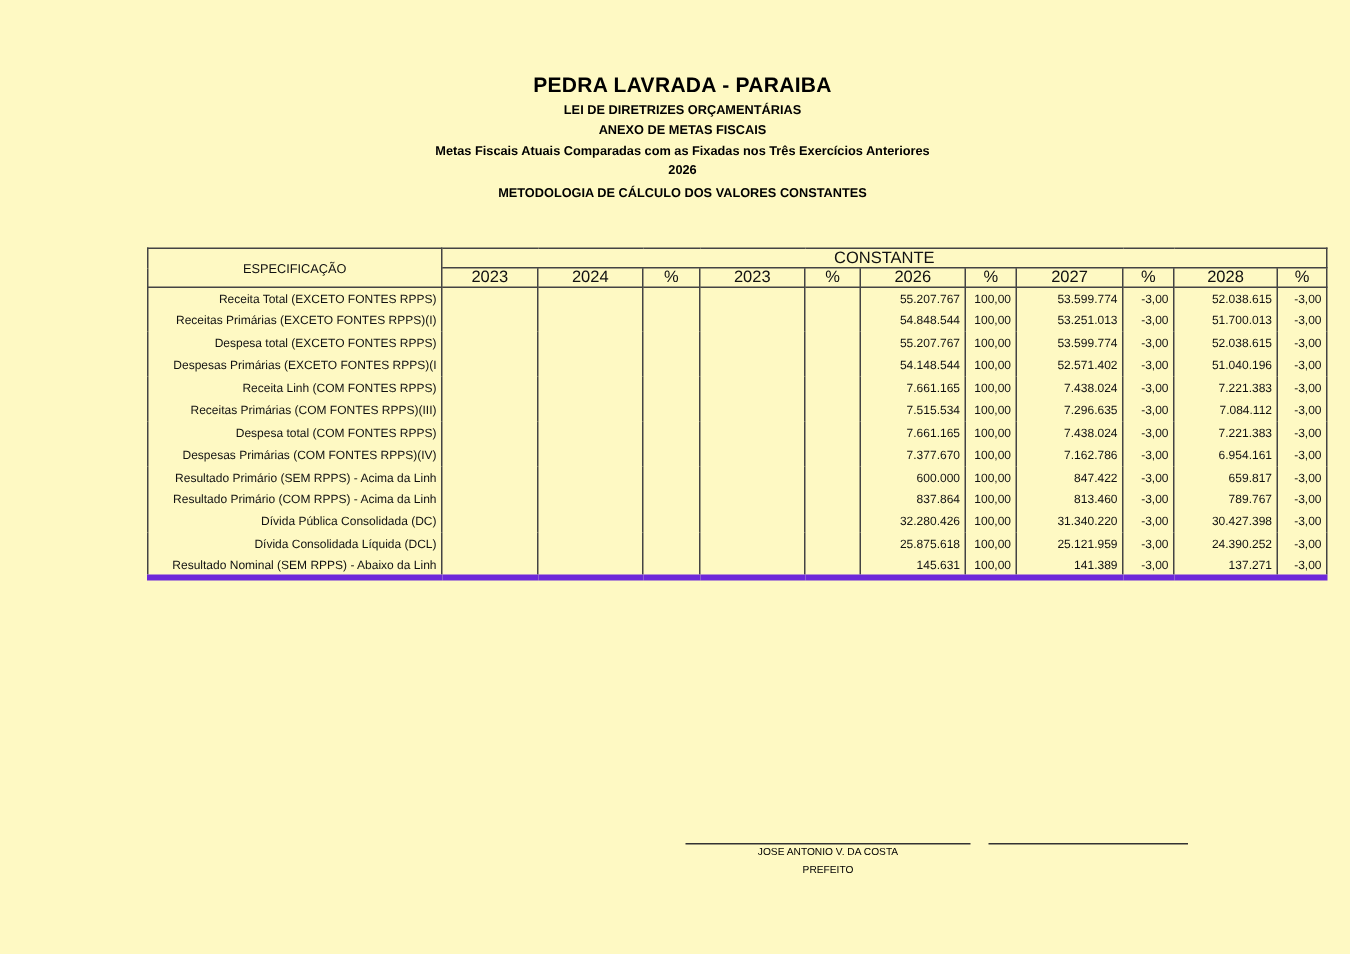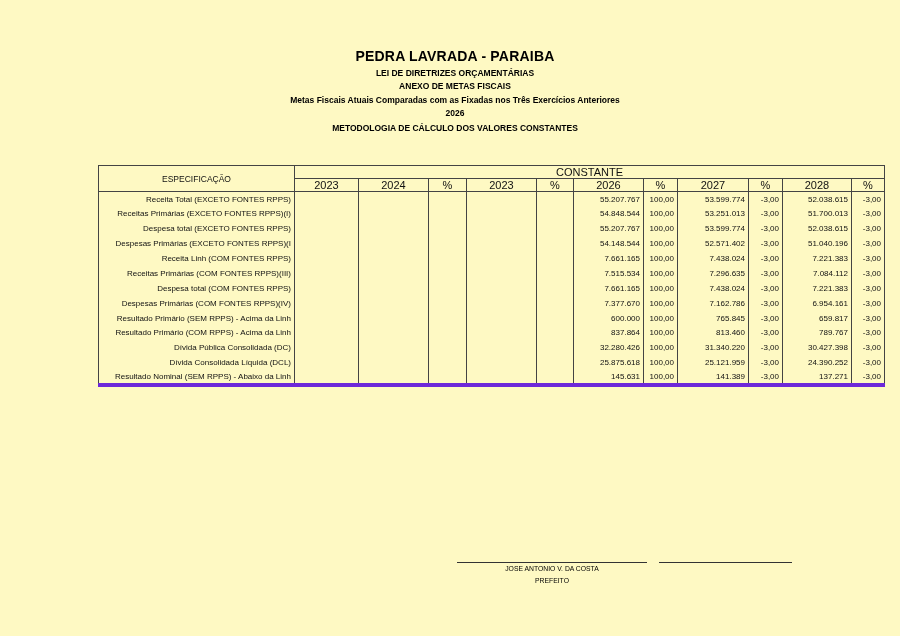--- a/index.html
+++ b/index.html
@@ -259,21 +259,21 @@
         </tr>
         <tr>
           <td class="label">Resultado Primário (SEM RPPS) - Acima da Linh</td>
           <td class="num"></td>
           <td class="num"></td>
           <td class="num"></td>
           <td class="num"></td>
           <td class="num"></td>
           <td class="num">600.000</td>
           <td class="num">100,00</td>
-          <td class="num">765.845</td>
+          <td class="num">847.422</td>
           <td class="num">-3,00</td>
           <td class="num">659.817</td>
           <td class="num">-3,00</td>
         </tr>
         <tr>
           <td class="label">Resultado Primário (COM RPPS) - Acima da Linh</td>
           <td class="num"></td>
           <td class="num"></td>
           <td class="num"></td>
           <td class="num"></td>

